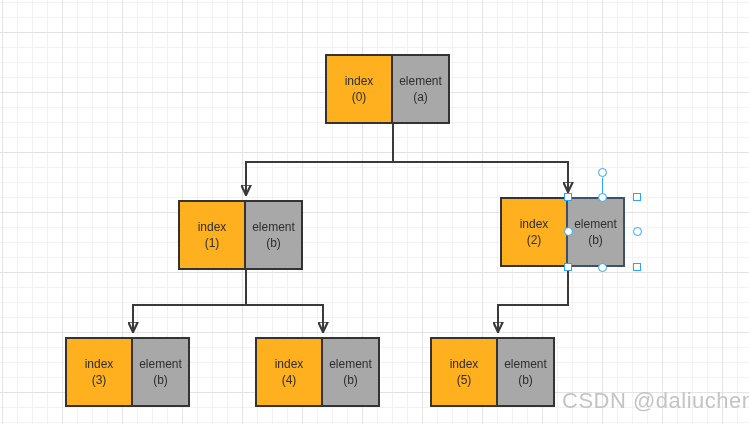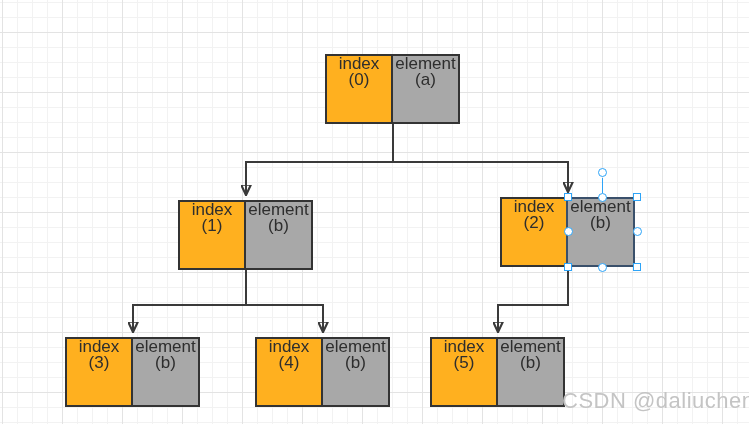--- a/index.html
+++ b/index.html
@@ -15,25 +15,25 @@
     background-position: 2px 0px, 0px 32px, 2px 0px, 0px 2px;
     font-family:"Liberation Sans", sans-serif;
   }
   svg.edge-layer { position:absolute; left:0; top:0; width:749px; height:424px; }
   svg.edge-layer path { fill:none; stroke:#3a3a3a; stroke-width:2; stroke-linejoin:miter; }
 
   .node { position:absolute; display:flex; }
   .cell {
     width:68px; height:70px; box-sizing:border-box;
     border:2px solid #333333;
-    display:flex; flex-direction:column; align-items:center; justify-content:flex-start;
-    font-size:17px; line-height:16px; color:#2e2e2e; text-align:center;
+    display:flex; flex-direction:column; align-items:center; justify-content:center;
+    font-size:12px; line-height:16px; color:#2e2e2e; text-align:center;
   }
   .cell.index   { background:#FFB01F; }
-  .cell.element { background:#A8A8A8; width:69px; margin-left:-2px; }
+  .cell.element { background:#A8A8A8; width:59px; margin-left:-2px; }
   .cell.element.selected { border-color:#3a506b; }
 
   
   .sel-overlay { position:absolute; left:568px; top:197px; width:69px; height:70px; pointer-events:none; }
   .handle { position:absolute; background:#ffffff; border:1px solid #2da4f8; box-sizing:border-box; pointer-events:auto; }
   .handle.sq { width:8px; height:8px; }
   .handle.ci { width:9px; height:9px; border-radius:50%; }
   .h-tl { left:-4px;  top:-4px; }
   .h-tr { right:-4px; top:-4px; }
   .h-bl { left:-4px;  bottom:-4px; }

